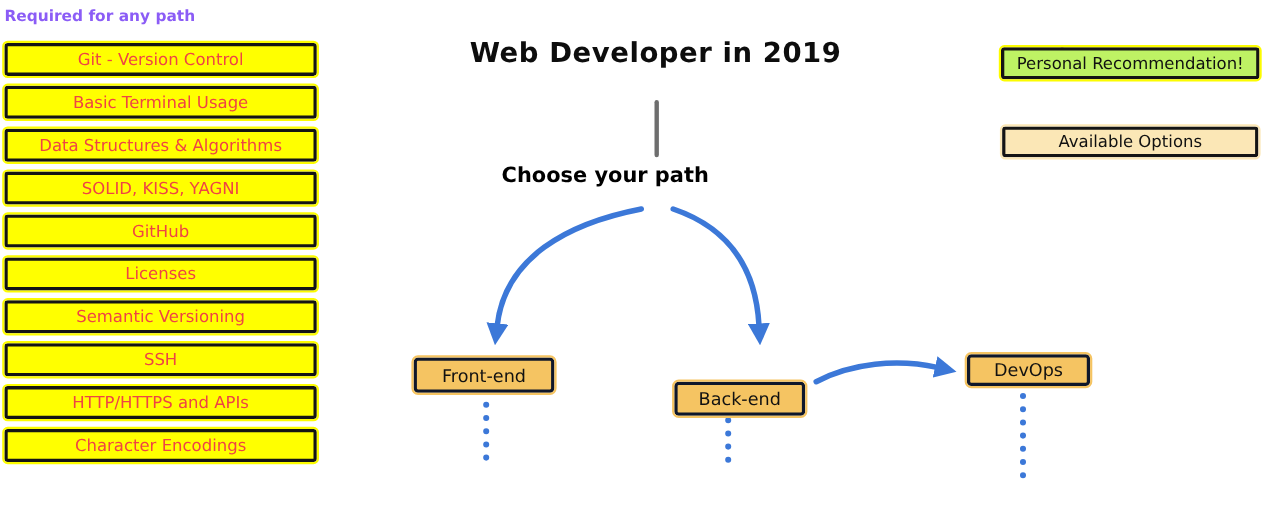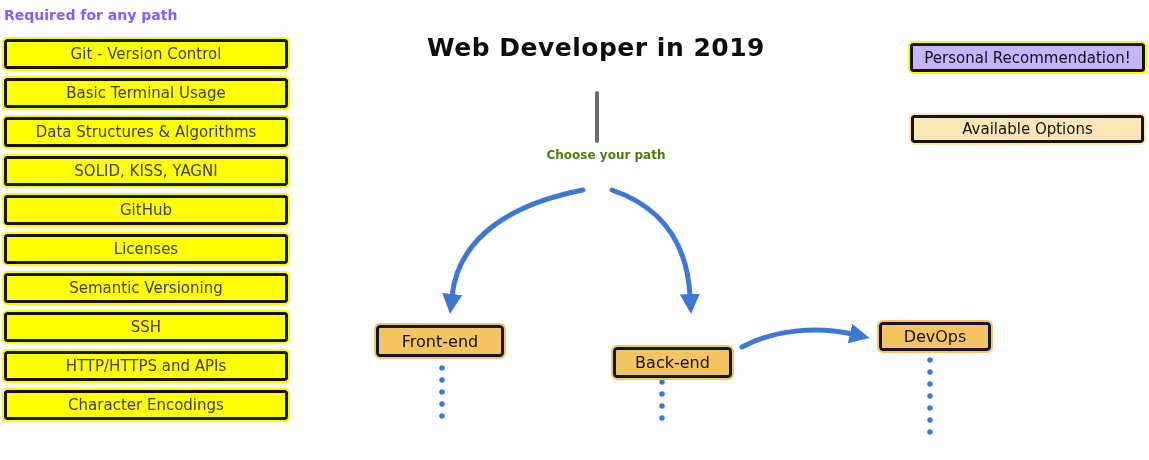--- a/index.html
+++ b/index.html
@@ -27,37 +27,36 @@
     display: flex; flex-direction: column; gap: 9px;
   }
   .topic-box {
     height: 30px;
     background: #FFFF00;
     border: 3px solid #141414;
     outline: 2px solid #FCFC00;
     border-radius: 3px;
     display: flex; align-items: center; justify-content: center;
     font-size: 15px;
-    color: #404040;
+    color: #ef4444;
     white-space: nowrap;
   }
 
   
   .page-title {
     left: 371px; top: 33px; width: 450px;
     text-align: center;
     font-size: 25px; font-weight: bold;
     letter-spacing: 0.5px;
     color: #0d0d0d;
   }
   .choose-path {
     left: 456px; top: 148px; width: 300px;
-    text-align: center;
-    font-size: 12px; font-weight: bold;
-    color: #4d7c0f;
+    font-size: 19px; font-weight: bold;
+    color: #000000;
   }
 
   .path-box {
     position: absolute;
     background: #F5C462;
     border: 3px solid #0f172a;
     outline: 2px solid #F5C462;
     border-radius: 4px;
     display: flex; align-items: center; justify-content: center;
     font-size: 16px;
@@ -73,21 +72,21 @@
     position: absolute;
     border: 3px solid #141414;
     border-radius: 3px;
     display: flex; align-items: center; justify-content: center;
     font-size: 15px;
     color: #111;
     white-space: nowrap;
   }
   .legend-recommendation {
     left: 910px; top: 43px; width: 235px; height: 29px;
-    background: #c4b5fd;
+    background: #bef264;
     outline: 2px solid #FCFC00;
   }
   .legend-available {
     left: 911px; top: 97px; width: 233px; height: 28px;
     background: #FBE7B6;
     outline: 2px solid #FBE7B6;
     margin-top: 18px;
   }
 
   .connector-layer {

